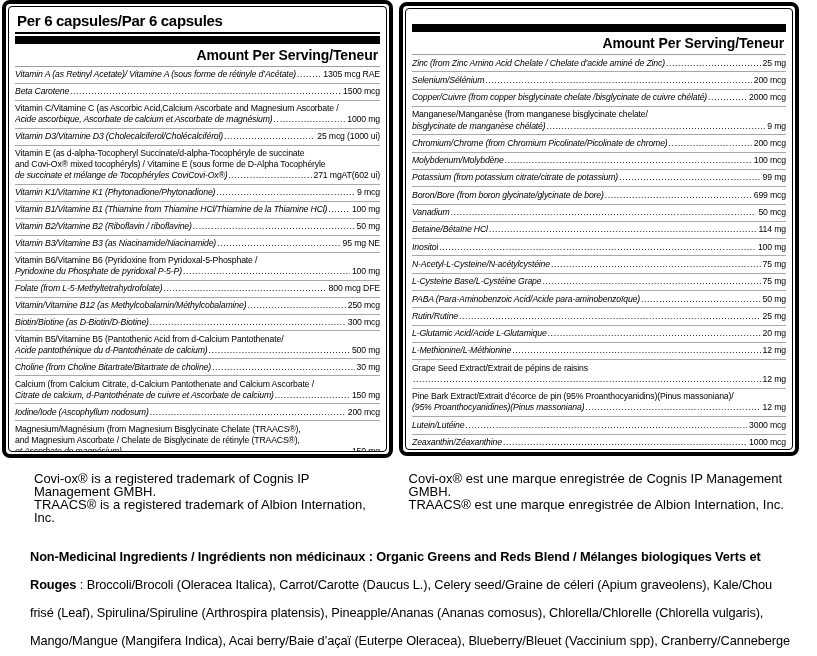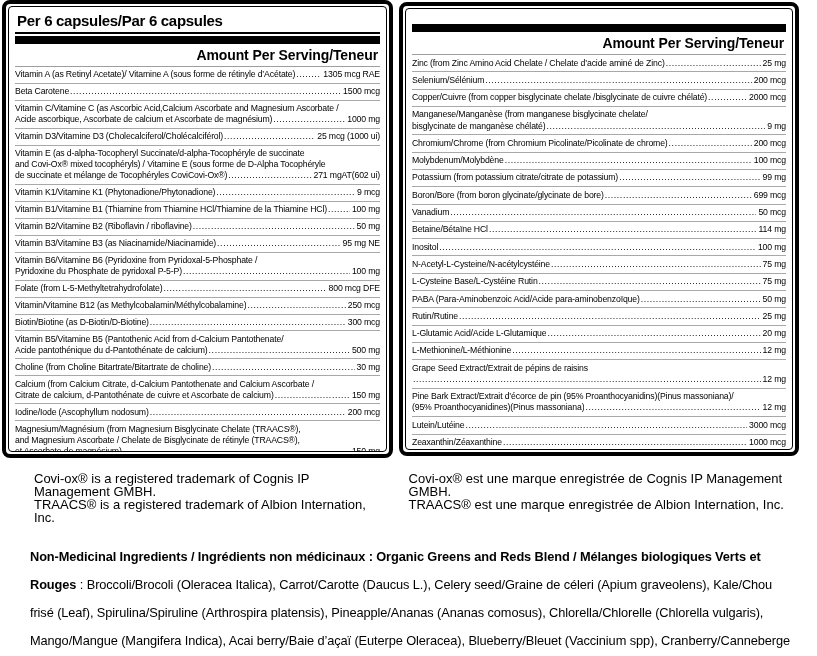--- a/index.html
+++ b/index.html
@@ -23,21 +23,21 @@
                    padding:3px 2px 3px 0; border-bottom:1px solid #9e9e9e;
                    letter-spacing:-0.1px; }
 
   .row { border-bottom:1px solid #a8a8a8; font-size:8.7px; line-height:11.2px;
          letter-spacing:-0.15px; }
   .panel-left  .row { padding:2.3px 0 2.4px 0; }
   .panel-right .row { padding:2.5px 0 2.6px 0; }
   .rows .row:last-child { border-bottom:none; }
 
   .row-last { display:flex; align-items:baseline; }
-  .nm { flex:0 1 auto; white-space:nowrap; overflow:hidden; }
+  .nm { flex:0 1 auto; white-space:nowrap; overflow:hidden;font-style:italic; }
   .dots { flex:1 1 8px; min-width:8px; overflow:hidden; white-space:nowrap;
           margin:0 2px 0 1px; letter-spacing:0.6px; }
   .dots::after { content:"......................................................................................................................................................................................................................."; }
   .val { white-space:nowrap; }
 
   .footnotes { display:flex; margin-top:14px; font-size:13px; line-height:13px; }
   .fn-col-en { margin-left:34px; width:352px; }
   .fn-col-fr { margin-left:32px; }
 
   .non-medicinal { margin:19px 24px 0 30px; font-size:12.8px; line-height:28px;
@@ -278,21 +278,21 @@
           </div>
           <div class="row">
             <div class="row-last">
               <span class="nm">N-Acetyl-L-Cysteine/N-acétylcystéine</span>
               <span class="dots"></span>
               <span class="val">75 mg</span>
             </div>
           </div>
           <div class="row">
             <div class="row-last">
-              <span class="nm">L-Cysteine Base/L-Cystéine Rutin</span>
+              <span class="nm">L-Cysteine Base/L-Cystéine Grape</span>
               <span class="dots"></span>
               <span class="val">75 mg</span>
             </div>
           </div>
           <div class="row">
             <div class="row-last">
               <span class="nm">PABA (Para-Aminobenzoic Acid/Acide para-aminobenzoïque)</span>
               <span class="dots"></span>
               <span class="val">50 mg</span>
             </div>

